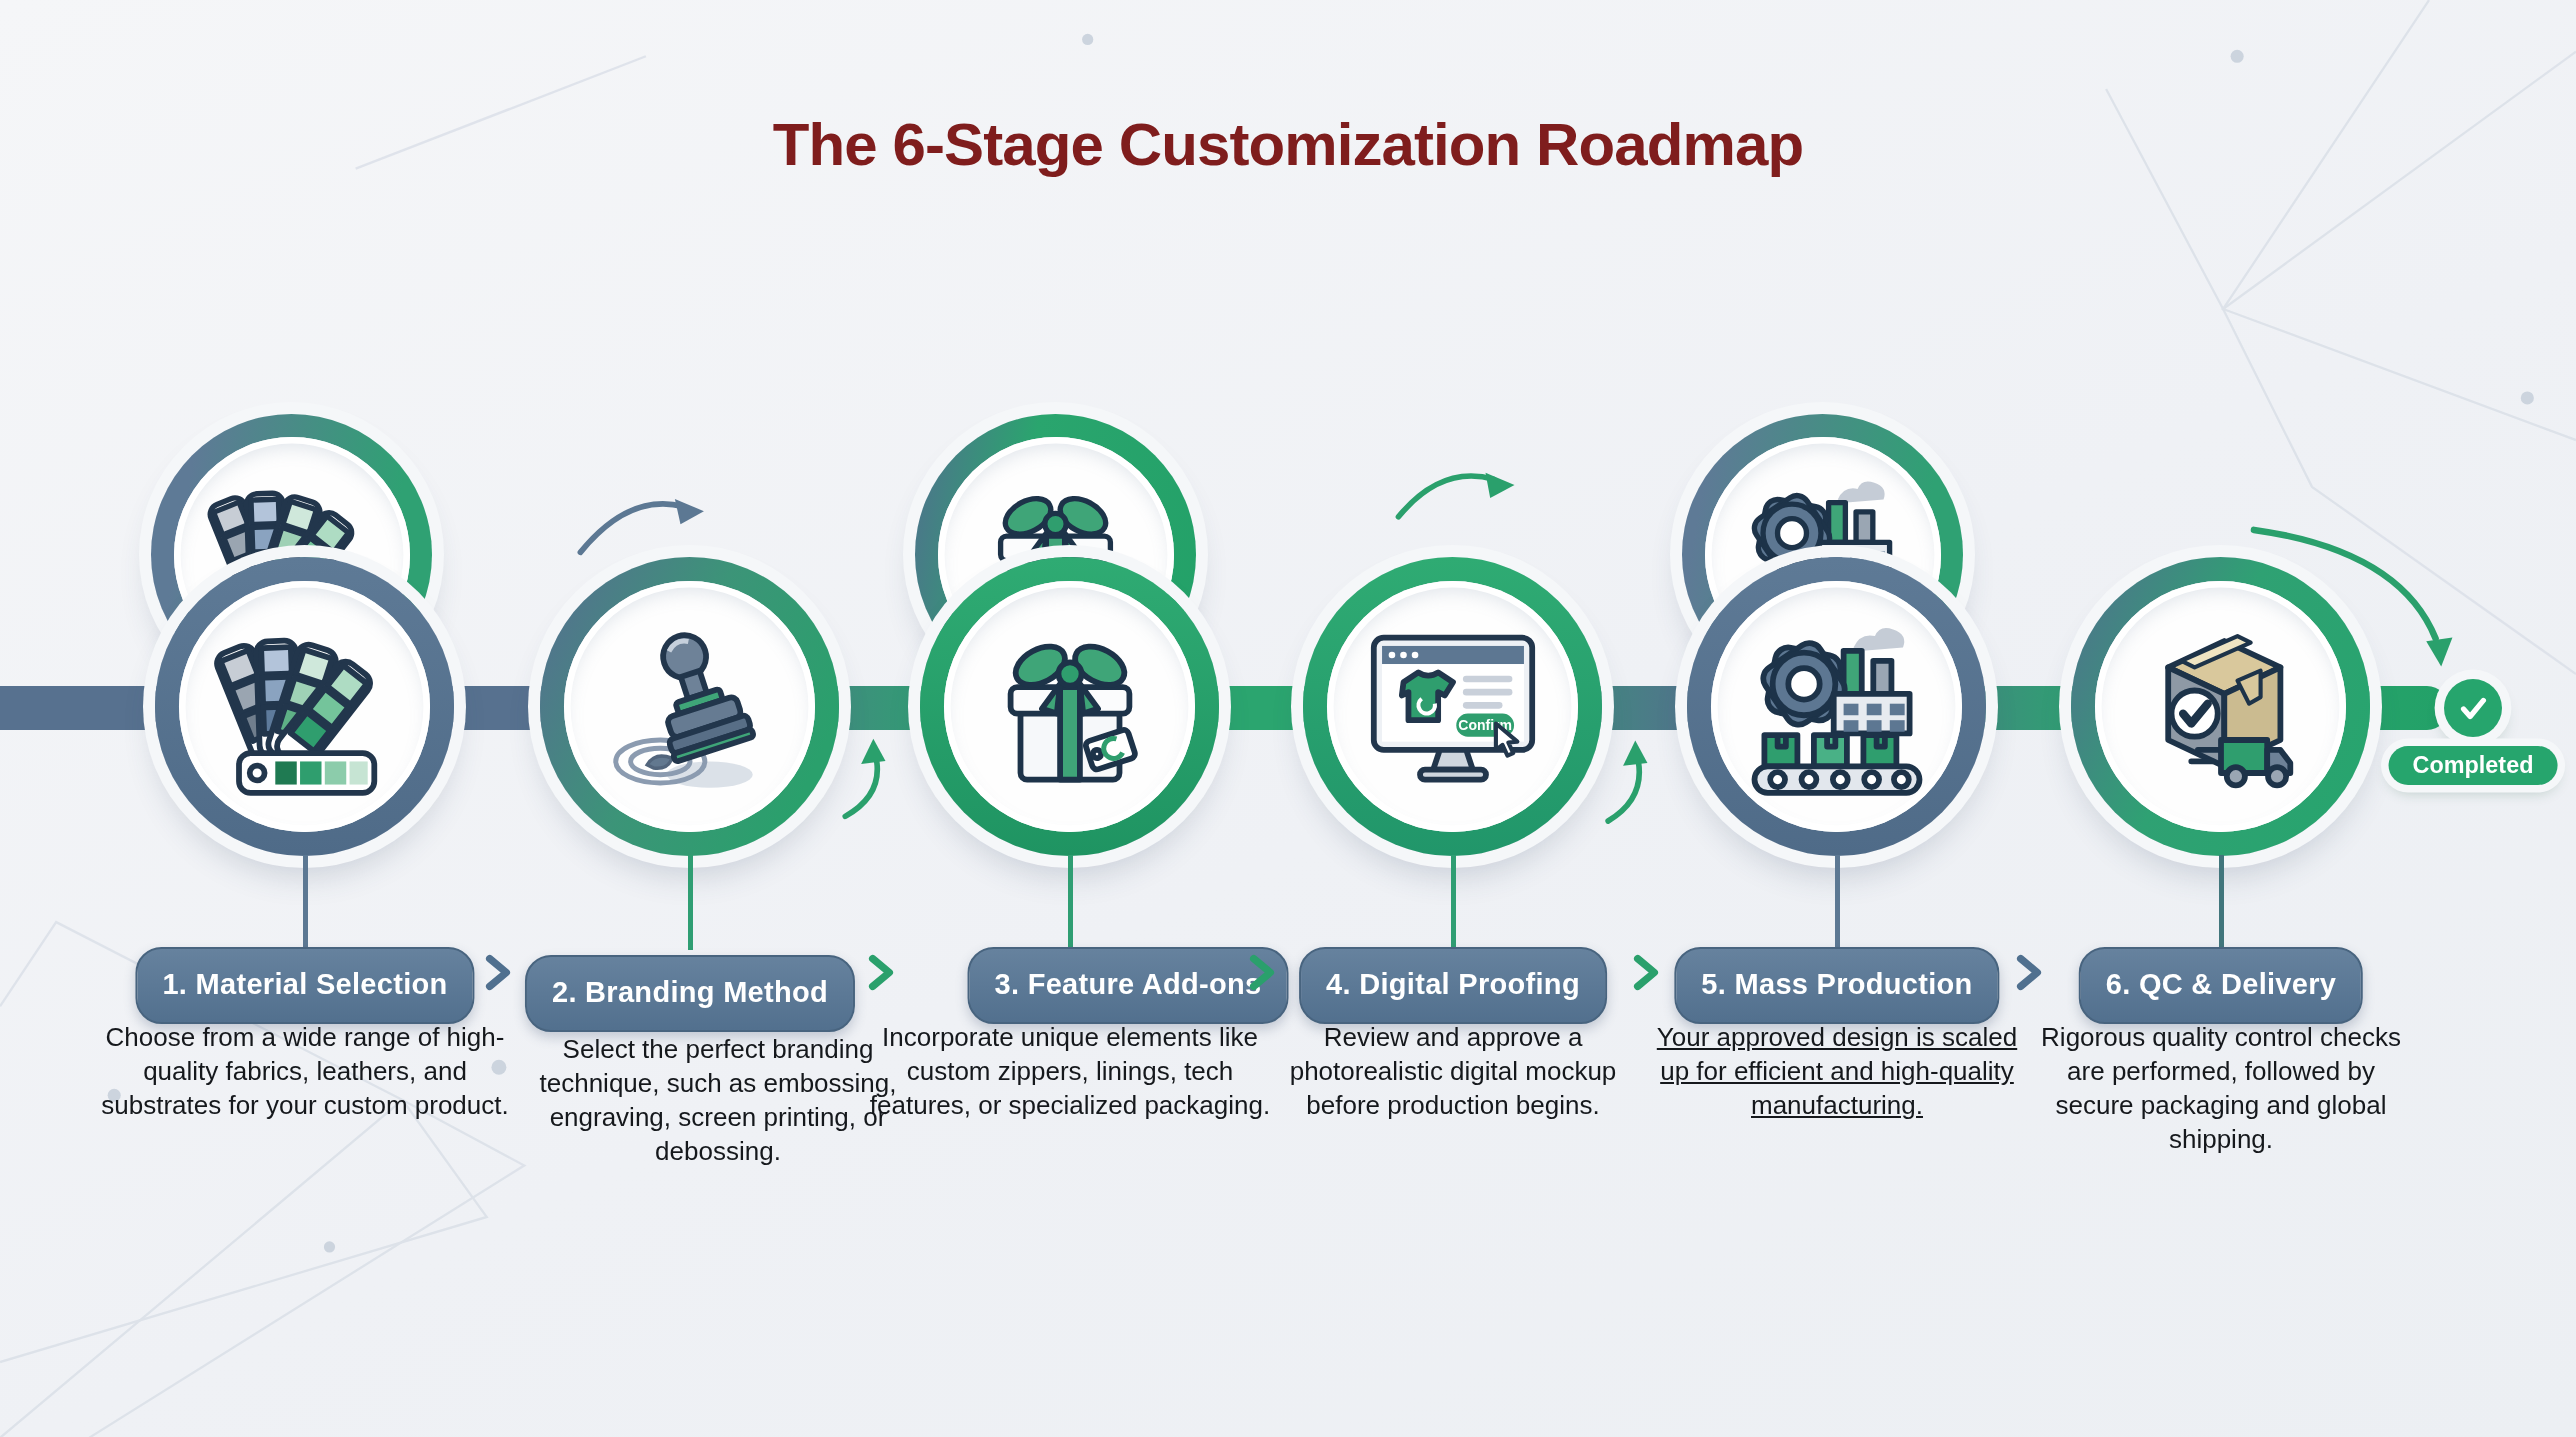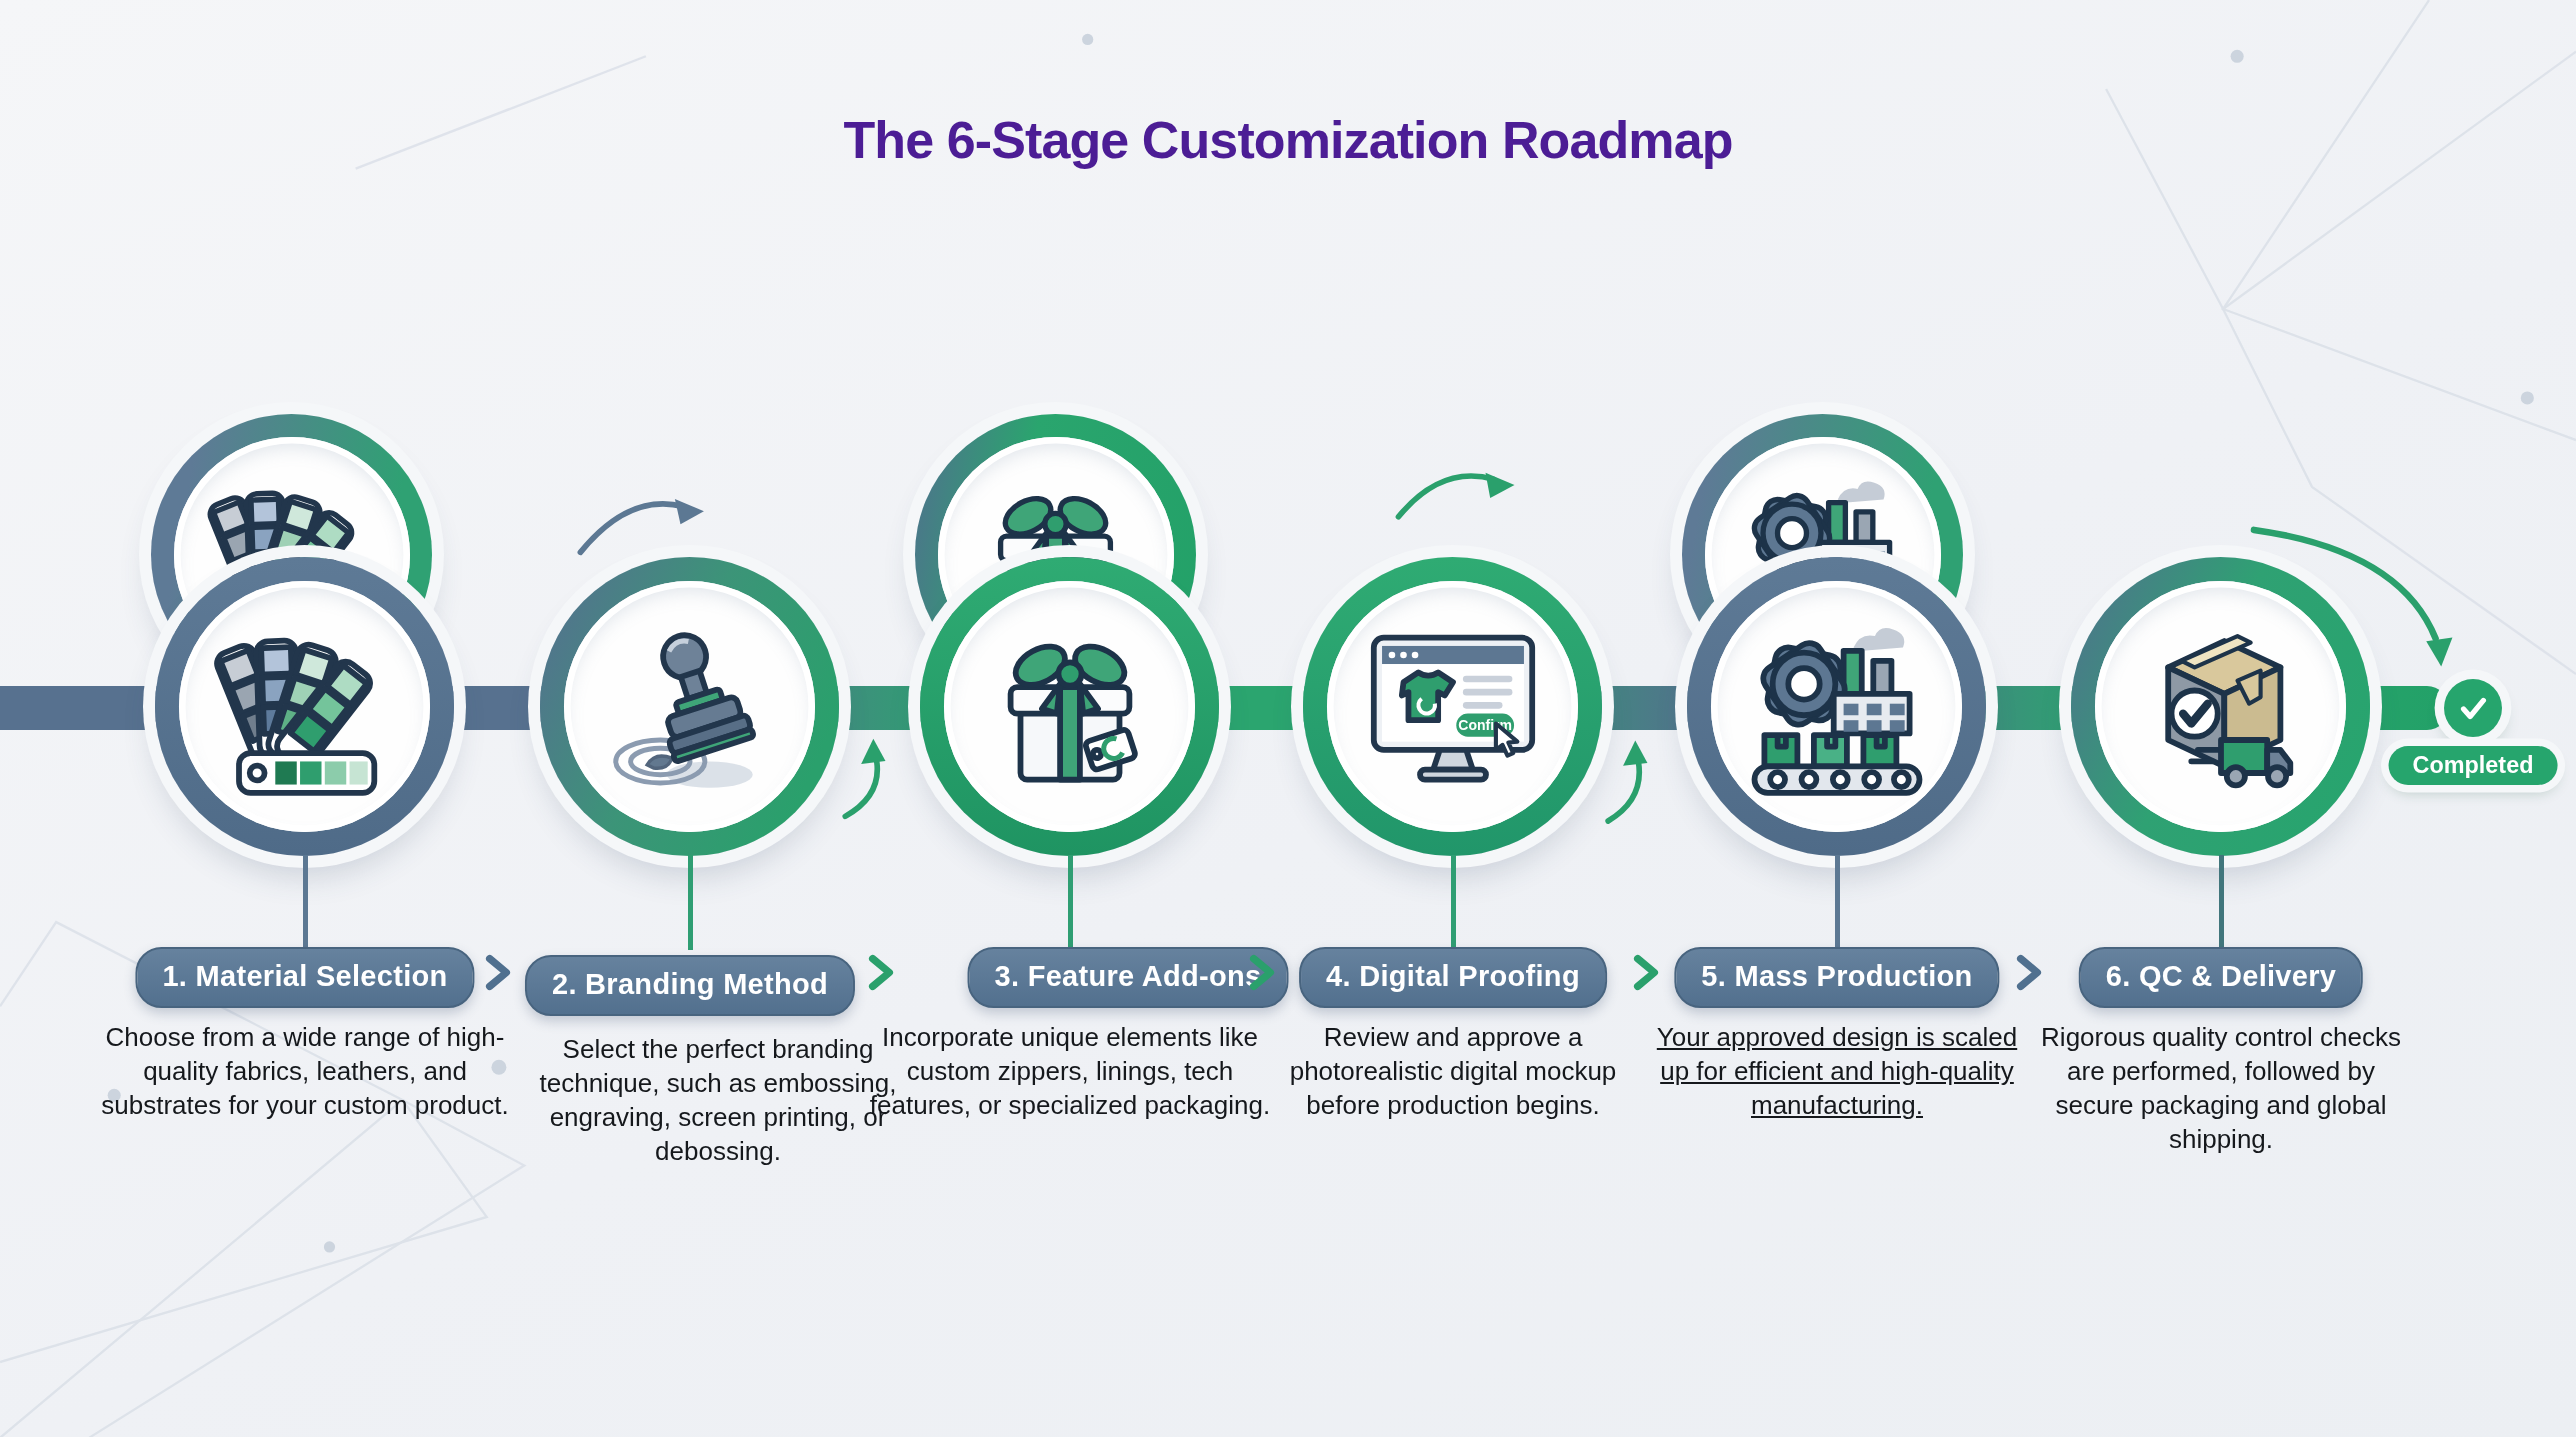--- a/index.html
+++ b/index.html
@@ -4,41 +4,41 @@
 <style>
   html,body{margin:0;padding:0;}
   body{
     width:2576px;height:1438px;position:relative;overflow:hidden;
     background:linear-gradient(155deg,#f5f6f8 0%,#eff1f5 55%,#ecEFf3 100%);
     font-family:"Liberation Sans",sans-serif;
   }
   .layer{position:absolute;left:0;top:0;width:2576px;height:1438px;pointer-events:none;}
   .title{
     position:absolute;left:0;top:110px;width:2576px;margin:0;
-    text-align:center;font-size:52px;font-weight:bold;color:#4c1d95;letter-spacing:-0.9px;
+    text-align:center;font-size:60px;font-weight:bold;color:#7f1d1d;letter-spacing:-0.9px;
   }
   .band{
     position:absolute;left:0;top:686px;width:2449px;height:44px;border-radius:0 22.5px 22.5px 0;
     background:linear-gradient(90deg,#57718f 0%,#57718f 27%,#2ba56f 40%,#2ba56f 58%,#54708e 70%,#54708e 74%,#2ba56f 86%,#23a168 100%);
   }
   .ring{position:absolute;border-radius:50%;
     box-shadow:0 0 0 12px #f5f7f9,0 19px 32px rgba(50,70,100,.20);}
   .ring .inner{width:100%;height:100%;border-radius:50%;background:#fefefe;
     box-shadow:inset 0 0 0 6.6px #ffffff, inset 0 9.4px 19px rgba(110,130,160,.22);
     display:flex;align-items:center;justify-content:center;}
   .main-ring{width:251px;height:251px;padding:24px;}
   .upper-ring{width:236px;height:236px;padding:22.5px;}
   .main-ring svg.icon{width:198px;height:198px;}
   .upper-ring svg.icon{width:183px;height:183px;}
   .vline{position:absolute;width:4.7px;top:855px;height:95px;}
   .pill{
     position:absolute;top:947px;height:49px;line-height:47px;border-radius:26px;
     background:linear-gradient(180deg,#66829e,#52708e);
     border:2.8px solid #48647f;color:#fff;font-size:29px;font-weight:bold;
-    padding:4px 25px;white-space:nowrap;transform:translateX(-50%);letter-spacing:0.3px;
+    padding:12px 25px;white-space:nowrap;transform:translateX(-50%);letter-spacing:0.3px;
     box-shadow:0 5.6px 11.2px rgba(60,80,110,.25);
   }
   .desc{
     position:absolute;top:1020px;width:408px;transform:translateX(-50%);margin:0;
     text-align:center;font-size:26px;line-height:1.31;color:#15181c;
   }
   .chev{position:absolute;top:954px;}
   .check-node{
     position:absolute;left:2444px;top:679px;width:58px;height:58px;border-radius:50%;
     background:#26a56d;display:flex;align-items:center;justify-content:center;

